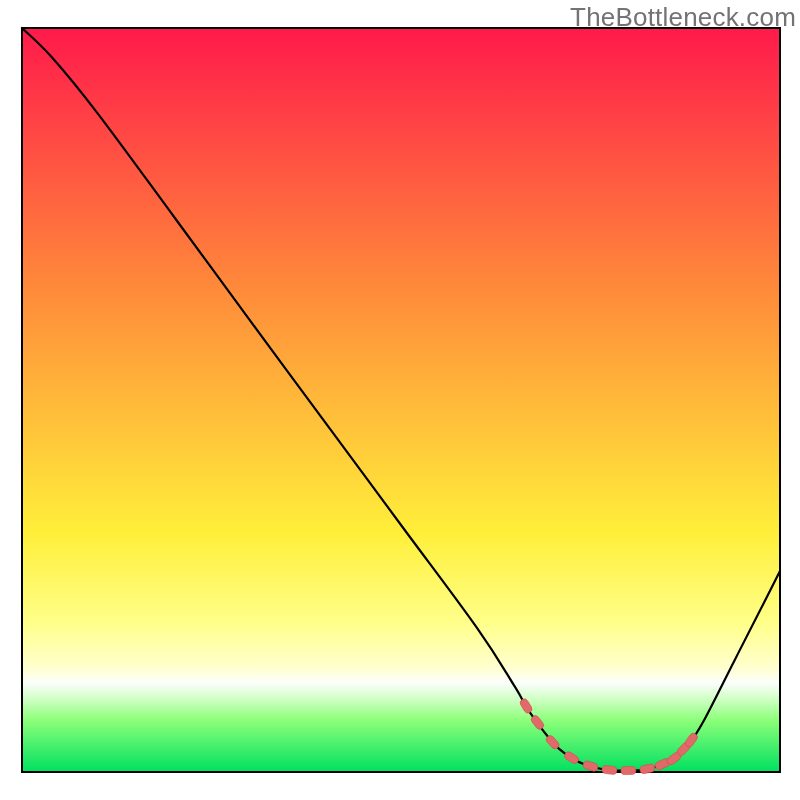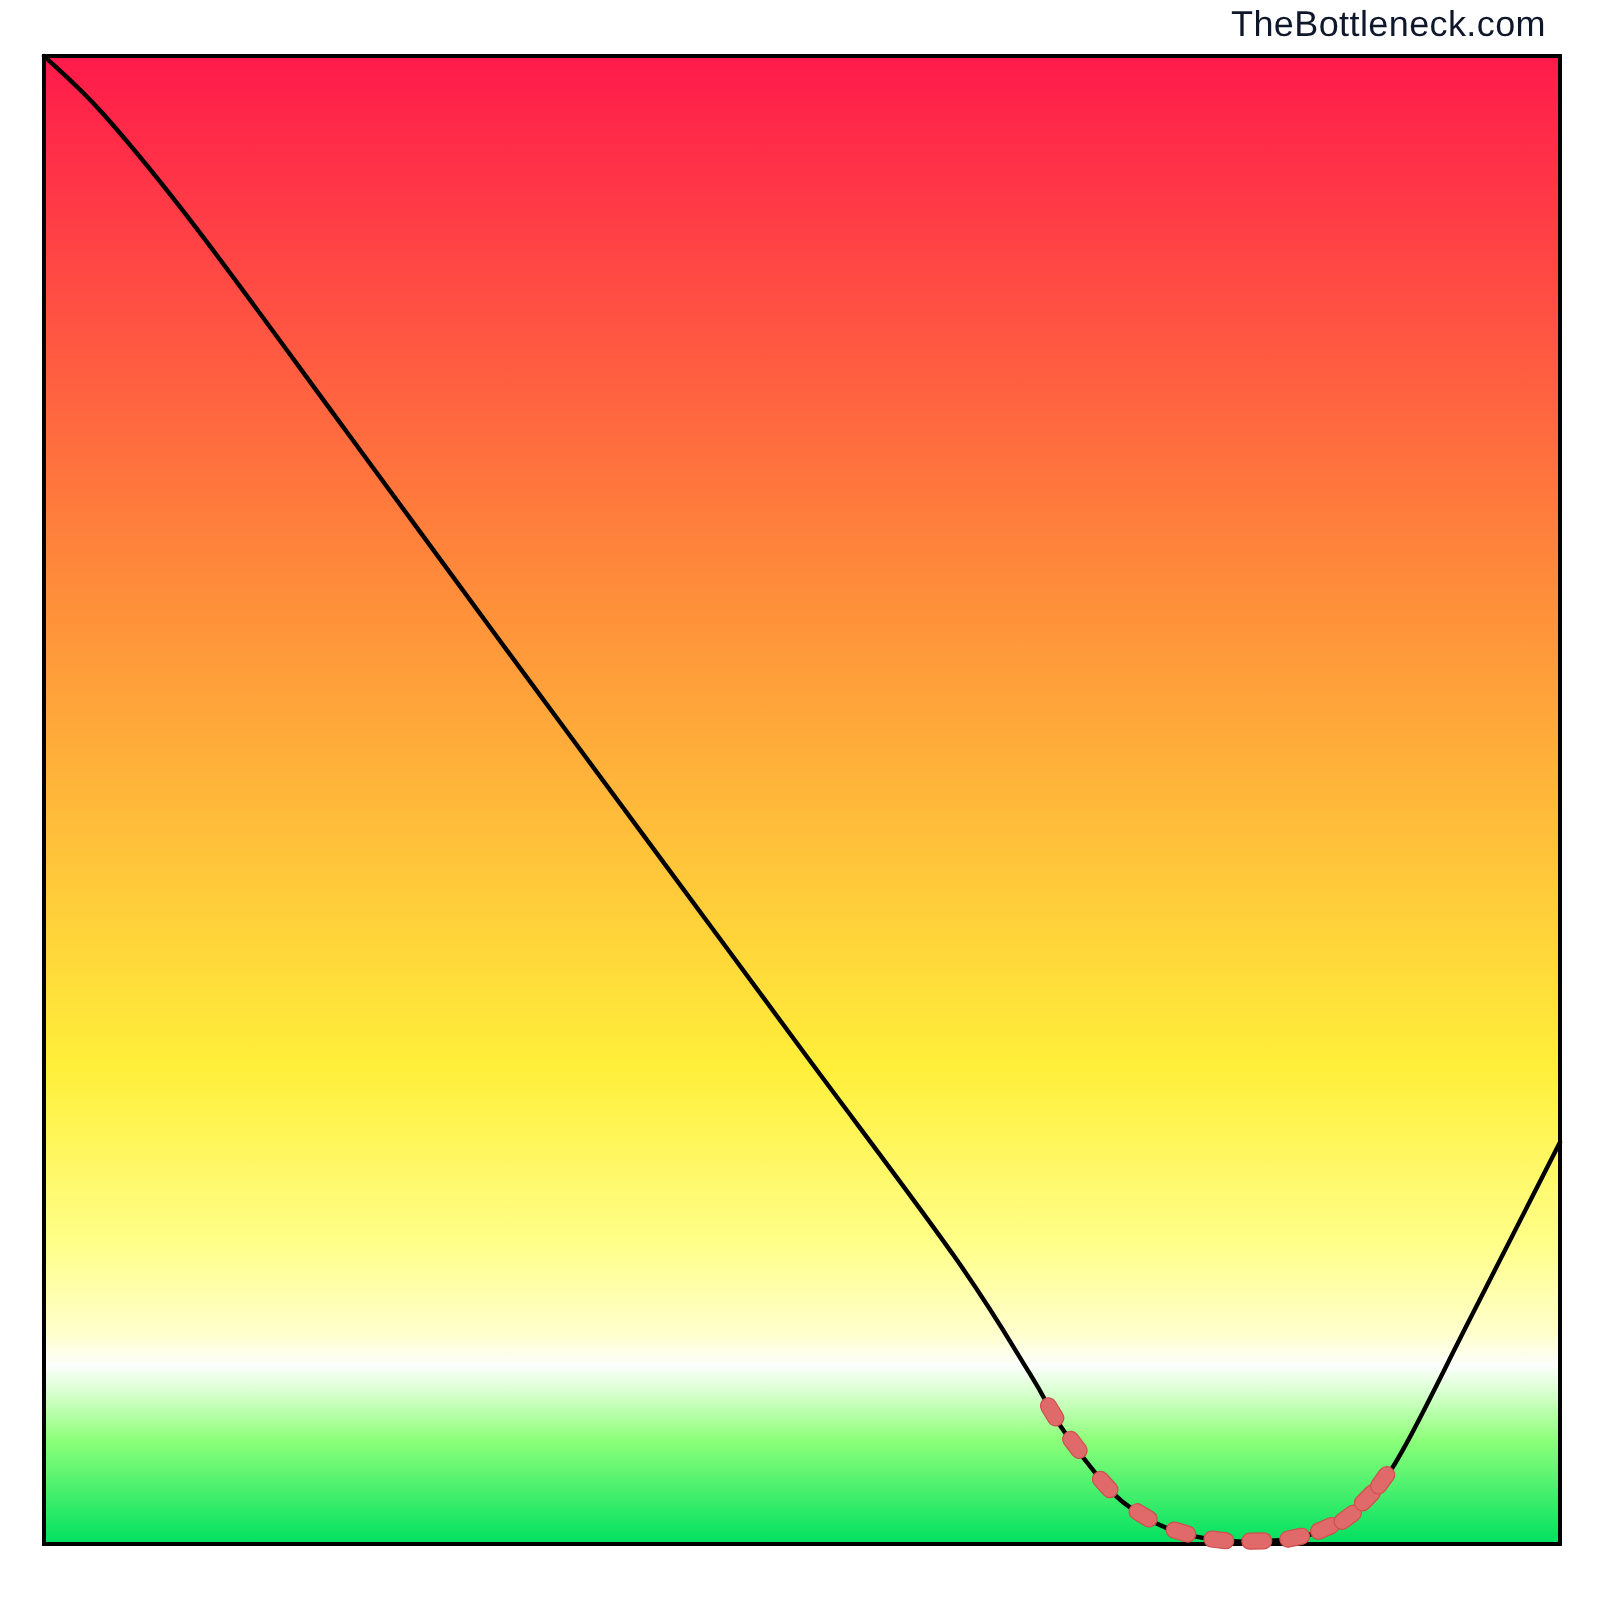--- a/index.html
+++ b/index.html
@@ -12,24 +12,24 @@
     font-family: Arial, Helvetica, sans-serif;
   }
   .container {
     position: relative;
     width: 800px;
     height: 800px;
   }
   .watermark {
     position: absolute;
     top: 2px;
-    right: 27px;
-    font-size: 18px;
+    right: 4px;
+    font-size: 26px;
     font-weight: 400;
-    color: #0f172a;
+    color: #737373;
     letter-spacing: 0.2px;
   }
   svg.chart {
     position: absolute;
     left: 0;
     top: 0;
   }
 </style>
 </head>
 <body>

